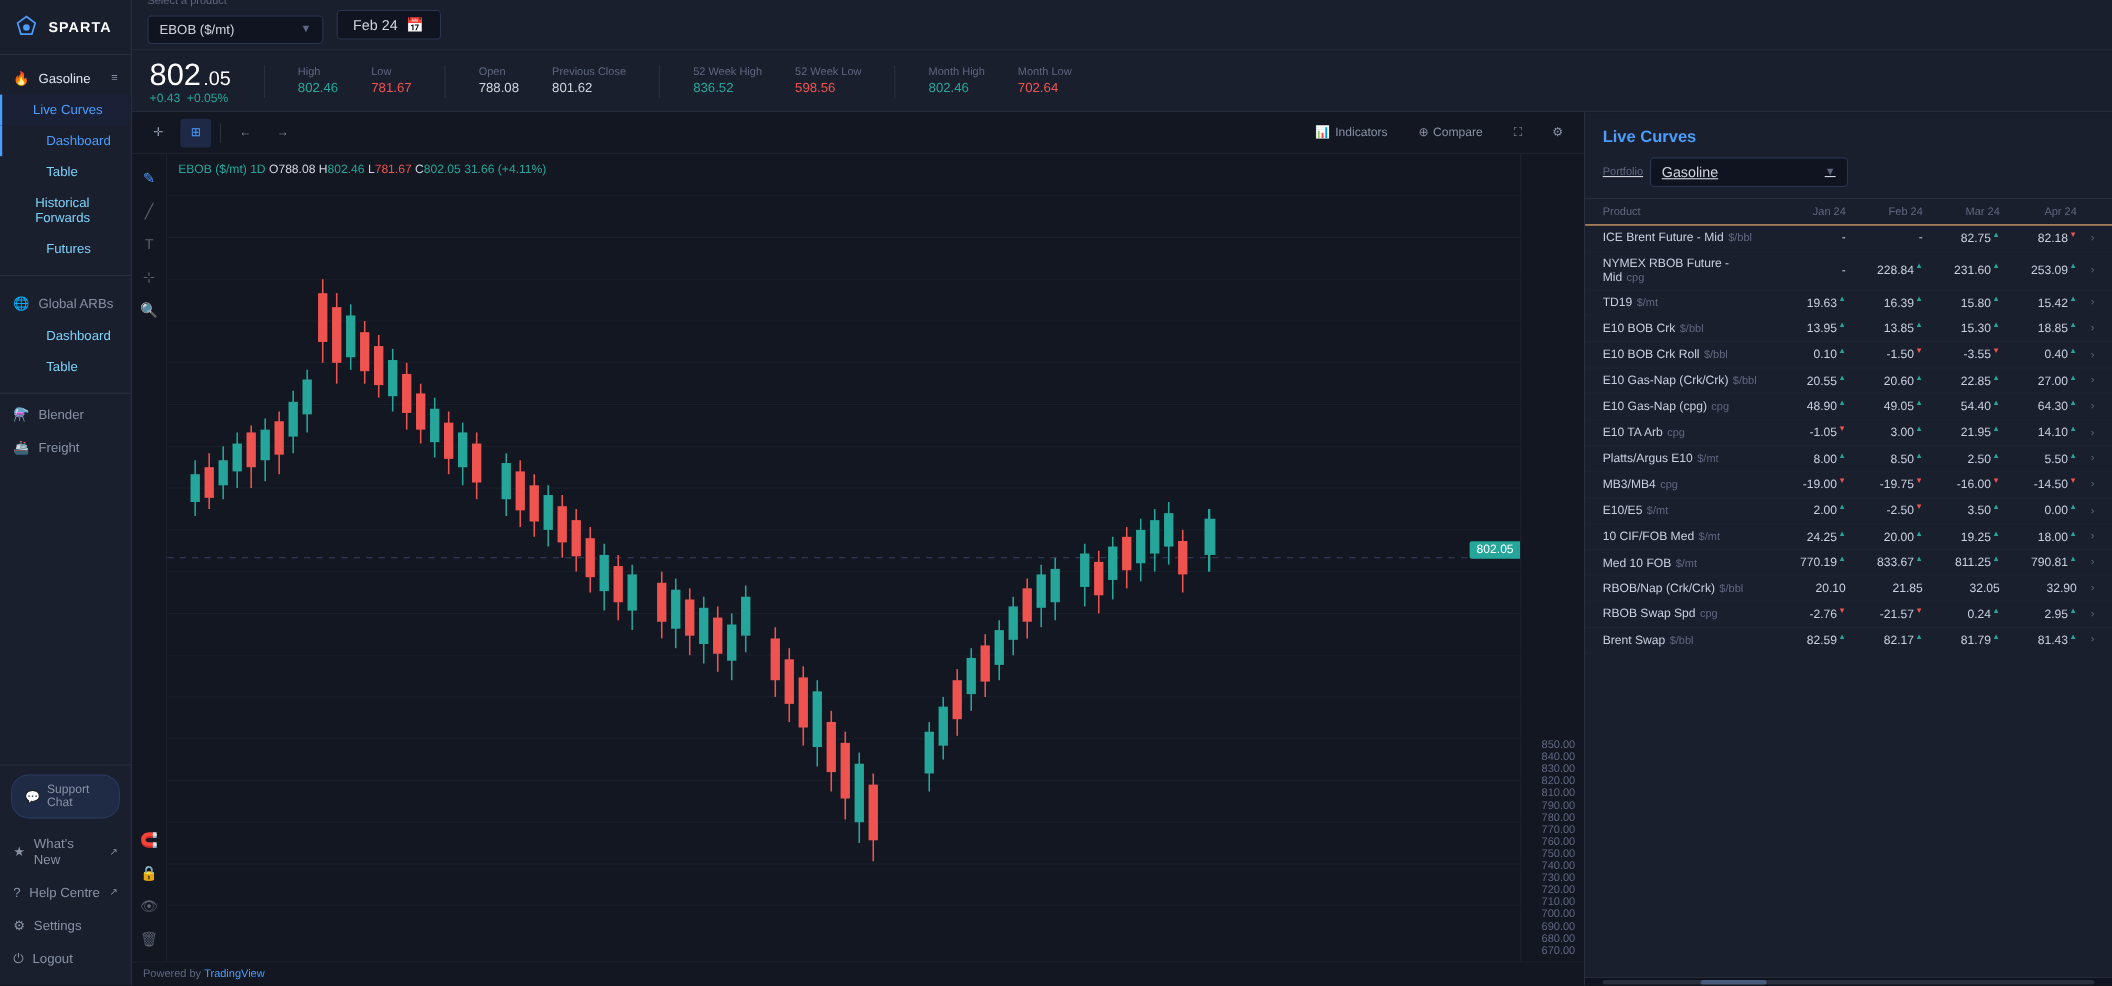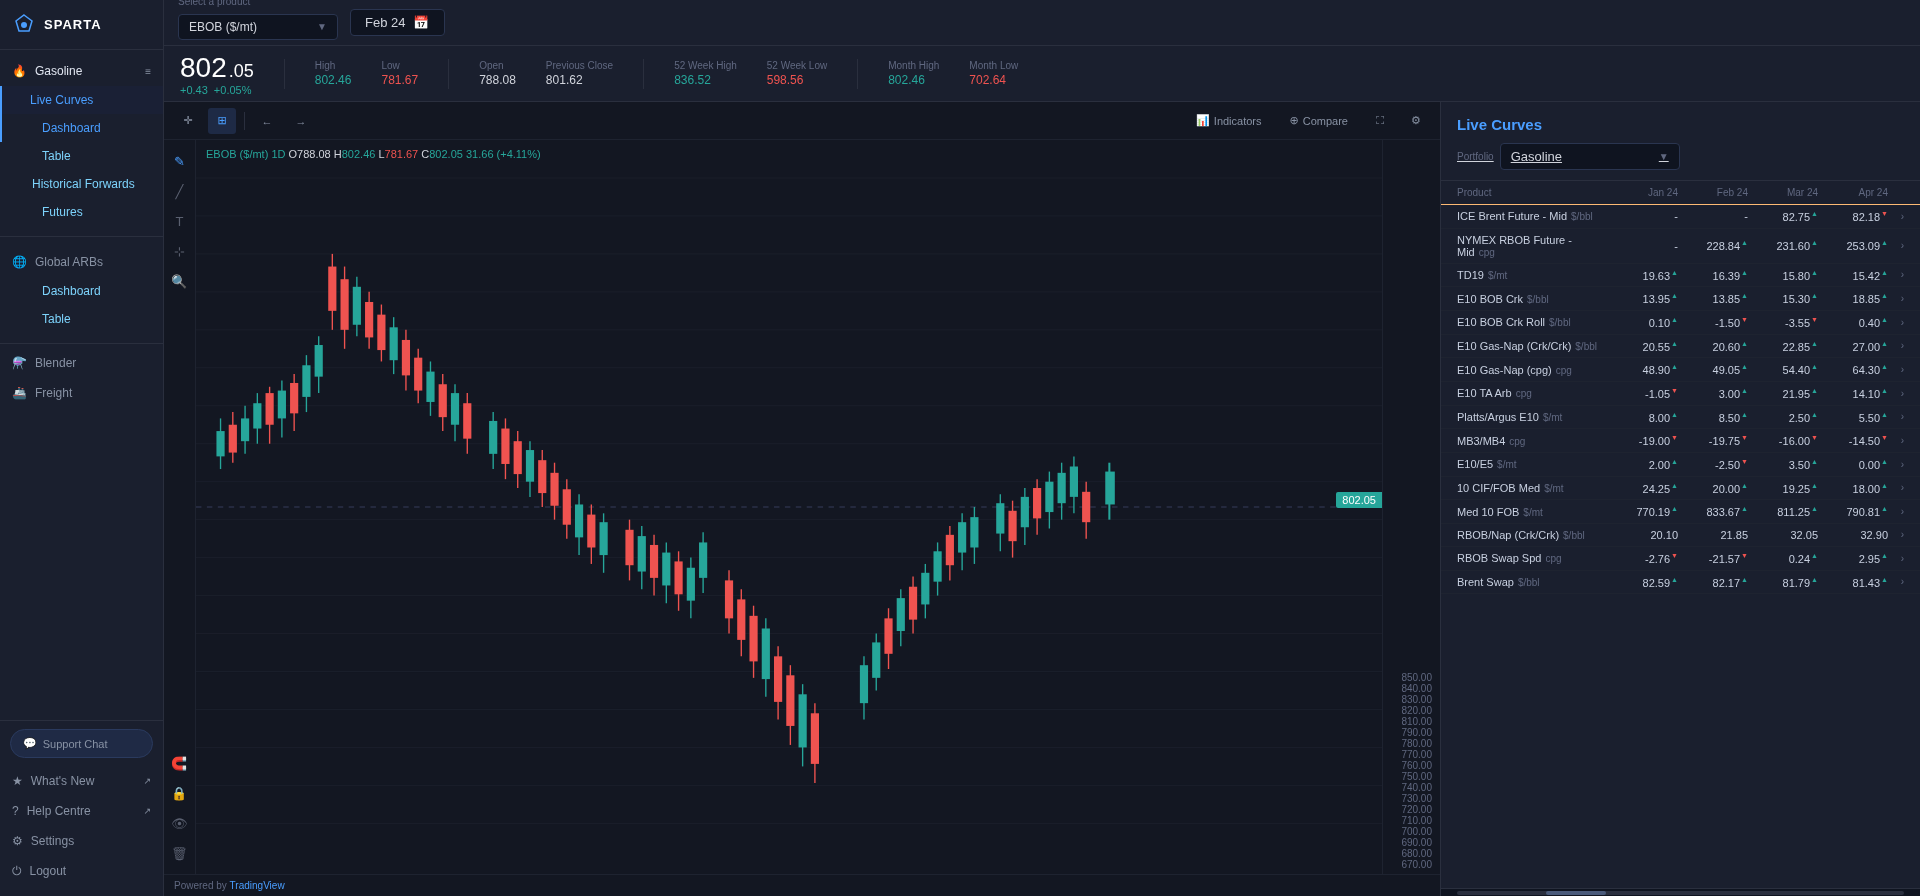--- a/index.html
+++ b/index.html
@@ -9,21 +9,21 @@
       background: #131722;
       color: #d1d4dc;
       font-family: -apple-system, BlinkMacSystemFont, 'Segoe UI', sans-serif;
       font-size: 12px;
       overflow: hidden;
       display: flex;
     }
 
     
     .sidebar {
-      width: 164px;
+      width: 120px;
       background: #1a1f2e;
       display: flex;
       flex-direction: column;
       padding: 0;
       flex-shrink: 0;
       border-right: 1px solid #2a2f3e;
     }
     .sidebar-logo {
       display: flex;
       align-items: center;

